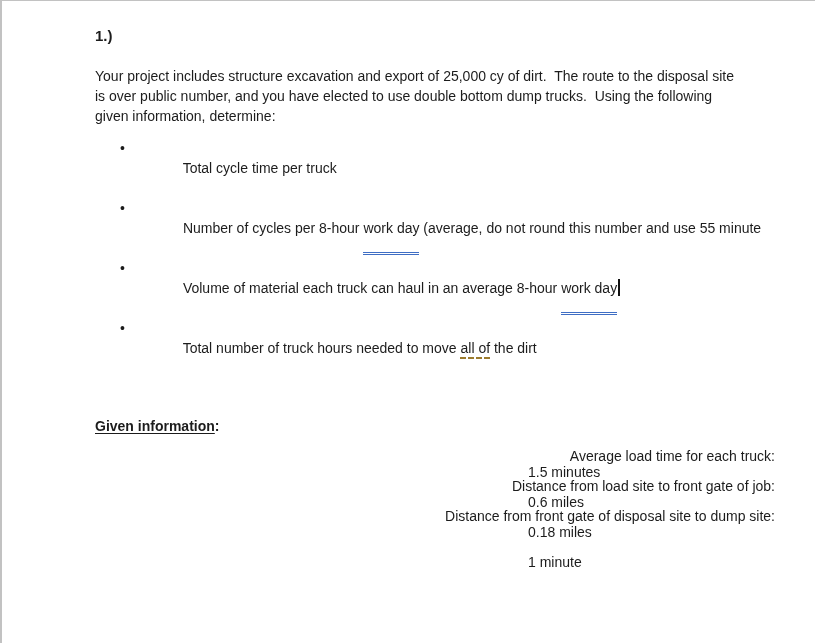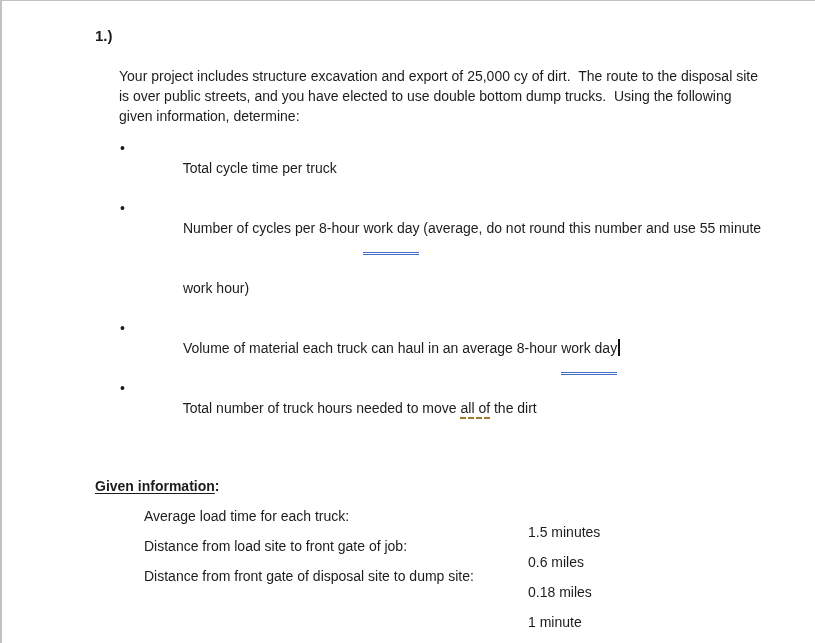--- a/index.html
+++ b/index.html
@@ -38,21 +38,20 @@
     font-weight: 700;
     font-size: 15px;
     line-height: 20px;
   }
   .intro {
     margin-top: 20px;
   }
   .intro .line {
     white-space: pre;
     height: 20px;
-    margin-left: 24px;
   }
   ul.bullets {
     list-style: none;
     margin: 12px 0 0 0;
     padding: 0;
   }
   ul.bullets li {
     position: relative;
     padding-left: 49px;
   }
@@ -89,20 +88,21 @@
     text-underline-offset: 2px;
   }
   .given-table {
     margin-top: 10px;
   }
   .given-row {
     position: relative;
     height: 30px;
     padding-left: 49px;
     box-sizing: border-box;
+    text-align: right;
   }
   .given-value {
     position: absolute;
     left: 433px;
     top: 16px;
     white-space: pre;
   }
 </style>
 </head>
 <body>
@@ -110,38 +110,35 @@
 <div class="page">
   <div class="edge-top"></div>
   <div class="edge-left"></div>
 
   <div class="content">
 
     <div class="section-heading">1.)</div>
 
     <div class="intro">
       <div class="line">Your project includes structure excavation and export of 25,000 cy of dirt.  The route to the disposal site</div>
-      <div class="line">is over public streets, and you have elected to use double bottom dump trucks.  Using the following</div>
+      <div class="line">is over public number, and you have elected to use double bottom dump trucks.  Using the following</div>
       <div class="line">given information, determine:</div>
     </div>
 
     <ul class="bullets">
       <li>
         <span class="marker">•</span>
         <div class="bullet-line">
           <span>Total cycle time per truck</span>
         </div>
       </li>
       <li>
         <span class="marker">•</span>
         <div class="bullet-line">
           <span>Number of cycles per 8-hour </span><span class="grammar">work day</span><span> (average, do not round this number and use 55 minute</span>
-        </div>
-        <div class="bullet-line">
-          <span>work hour)</span>
         </div>
       </li>
       <li>
         <span class="marker">•</span>
         <div class="bullet-line">
           <span>Volume of material each truck can haul in an average 8-hour </span><span class="grammar">work day</span><span class="caret"></span>
         </div>
       </li>
       <li>
         <span class="marker">•</span>

